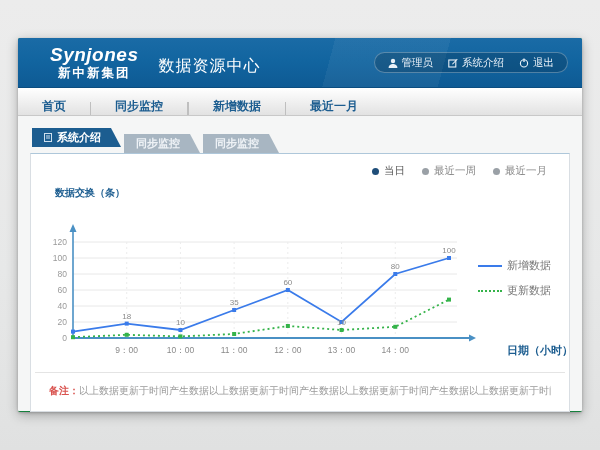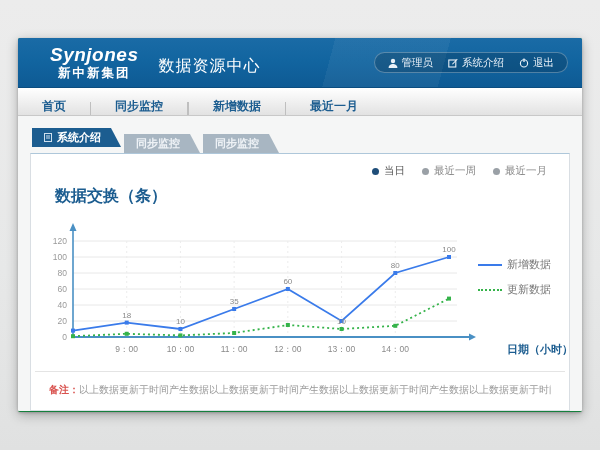--- a/index.html
+++ b/index.html
@@ -61,21 +61,21 @@
     background:#fff; border:1px solid #d9dee3; border-top:1px solid #aec7da;
     position:relative; min-height:244px;
   }
   
   .filters { position:absolute; top:10px; right:22px; display:flex; gap:17px; }
   .radio { display:flex; align-items:center; gap:5px; font-size:10.5px; color:#888; cursor:pointer; }
   .radio .dot { width:7px; height:7px; border-radius:50%; background:#9aa0a6; }
   .radio.selected .dot { background:#1f4e79; }
   .radio.selected { color:#555; }
   
-  .ylabel { margin:32px 0 8px 24px; font-size:16px; font-weight:bold; color:#1c5d90; }
+  .ylabel { margin:32px 0 16px 24px; font-size:10px; font-weight:bold; color:#1c5d90; }
   .chart-row { position:relative; margin:0 0 0 6px; }
   .legend { position:absolute; right:18px; top:42px; display:flex; flex-direction:column; gap:10px; }
   .legend .leg-item { display:flex; align-items:center; gap:5px; font-size:11px; color:#777; }
   .leg-line-solid { width:24px; height:0; border-top:2px solid #3a7bea; }
   .leg-line-dotted { width:24px; height:0; border-top:2px dotted #35b34a; }
   
   .note-wrap { border-top:1px solid #e4e4e4; margin:2px 4px 0; padding:11px 14px 13px; }
   .note { font-size:10px; color:#9a9a9a; white-space:nowrap; overflow:hidden; }
   .note .note-label { color:#d9534f; font-weight:bold; }
 </style>

